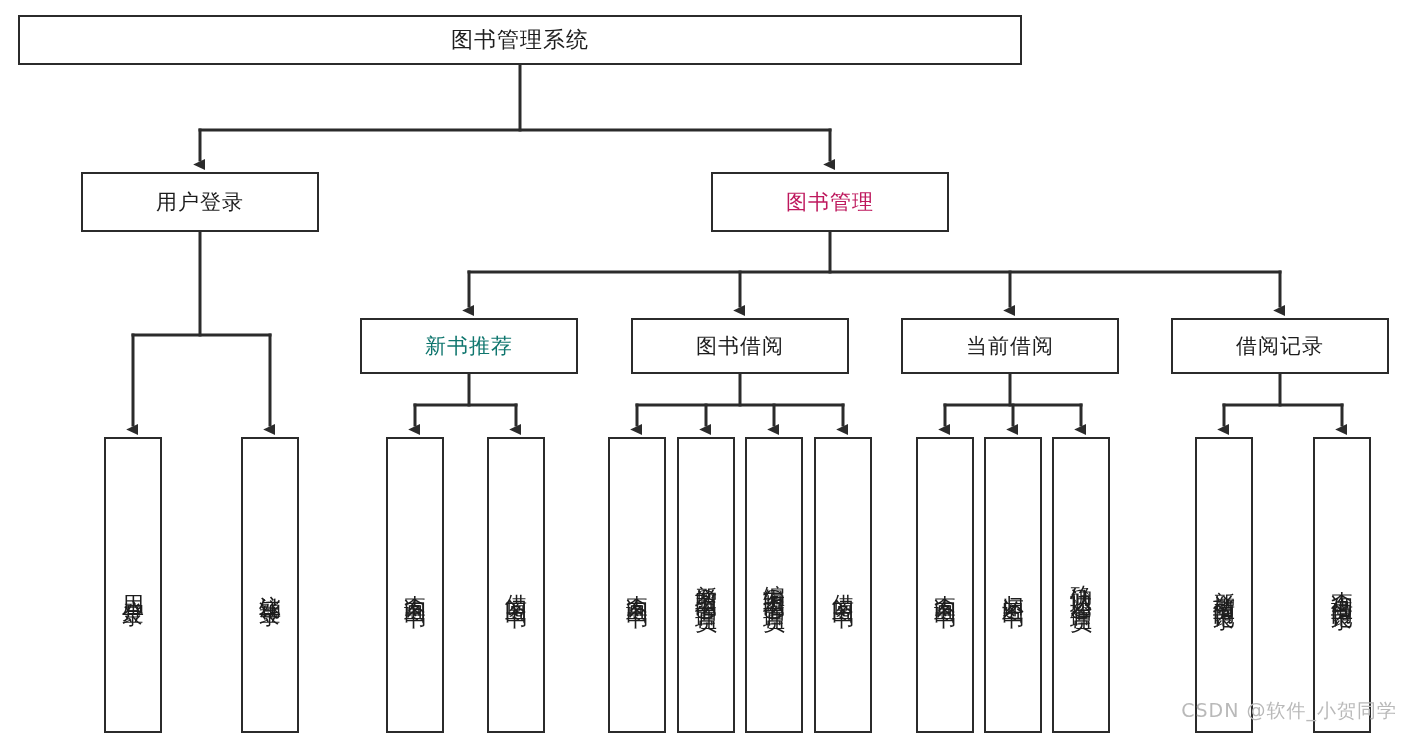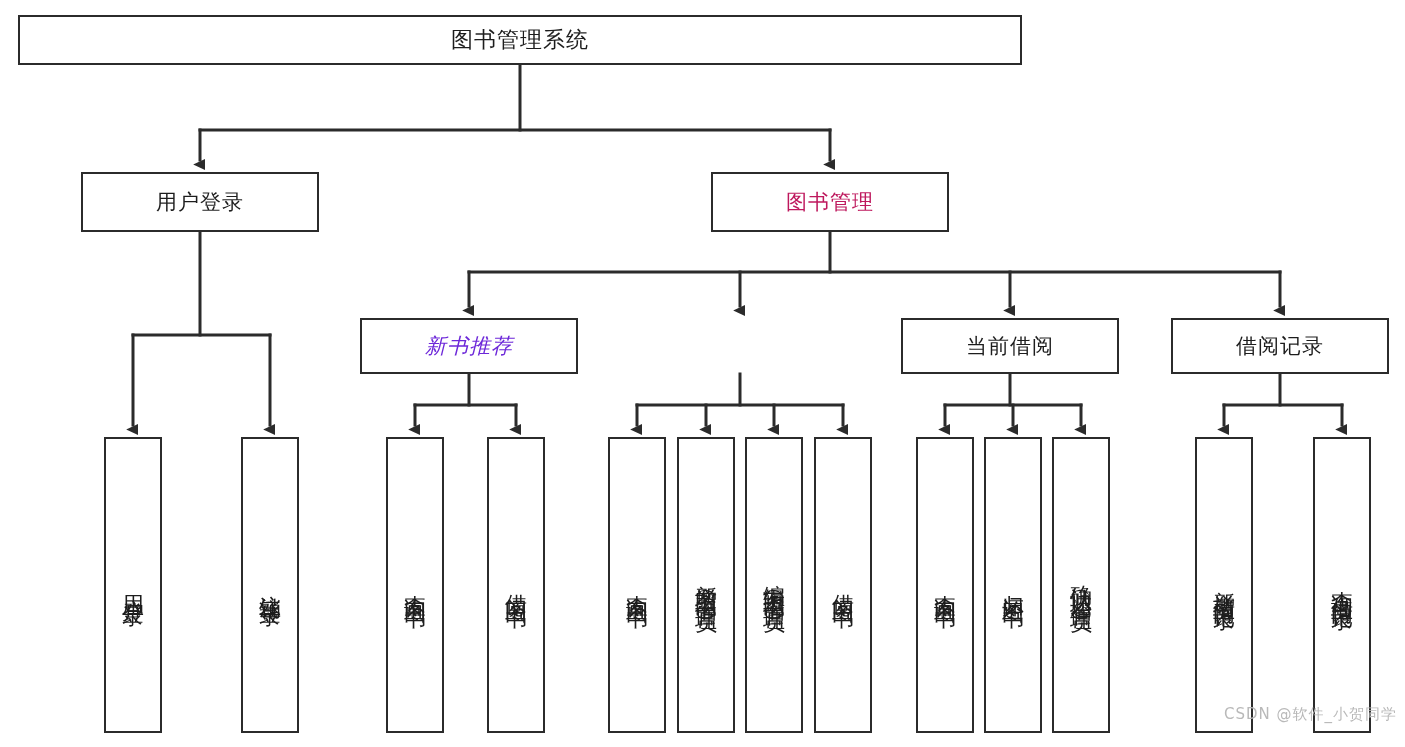--- a/index.html
+++ b/index.html
@@ -36,21 +36,21 @@
   .node.vert .vtext{
     writing-mode:vertical-rl;
     text-orientation:upright;
     display:block;
     max-height:100%;
   }
   .watermark{
     position:absolute;
     right:8px;
     bottom:4px;
-    font-size:15px;
+    font-size:19px;
     color:#b9b9b9;
     white-space:nowrap;
     letter-spacing:1px;
   }
 </style>
 </head>
 <body style="background: rgb(255, 255, 255);">
 
 <div id="diagram-root">
 
@@ -108,22 +108,25 @@
     <span>图书管理系统</span>
   </div>
 
   <div class="node horiz" style="left: 81px; top: 172px; width: 238px; height: 60px; background: rgb(255, 255, 255); border-color: rgb(43, 43, 43); color: rgb(29, 29, 29);">
     <span>用户登录</span>
   </div>
   <div class="node horiz" style="left: 711px; top: 172px; width: 238px; height: 60px; background: rgb(255, 255, 255); border-color: rgb(43, 43, 43); color: #be185d;">
     <span>图书管理</span>
   </div>
 
-  <div class="node horiz" style="left: 360px; top: 318px; width: 218px; height: 56px; background: rgb(255, 255, 255); border-color: rgb(43, 43, 43); color: #6d28d9; font-style: italic;">
+  <div class="node horiz" style="left: 360px; top: 318px; width: 218px; height: 56px; background: rgb(255, 255, 255); border-color: rgb(43, 43, 43); color: #0f766e;">
     <span>新书推荐</span>
+  </div>
+  <div class="node horiz" style="left: 631px; top: 318px; width: 218px; height: 56px; background: rgb(255, 255, 255); border-color: rgb(43, 43, 43); color: rgb(29, 29, 29);">
+    <span>图书借阅</span>
   </div>
   <div class="node horiz" style="left: 1171px; top: 318px; width: 218px; height: 56px; background: rgb(255, 255, 255); border-color: rgb(43, 43, 43); color: rgb(29, 29, 29);">
     <span>借阅记录</span>
   </div>
   <div class="node horiz" style="left: 901px; top: 318px; width: 218px; height: 56px; background: rgb(255, 255, 255); border-color: rgb(43, 43, 43); color: rgb(29, 29, 29);">
     <span>当前借阅</span>
   </div>
 
   <div class="node vert" style="left: 104px; top: 437px; width: 58px; height: 296px; background: rgb(255, 255, 255); border-color: rgb(43, 43, 43); color: rgb(29, 29, 29);">
     <span class="vtext">用户登录</span>

